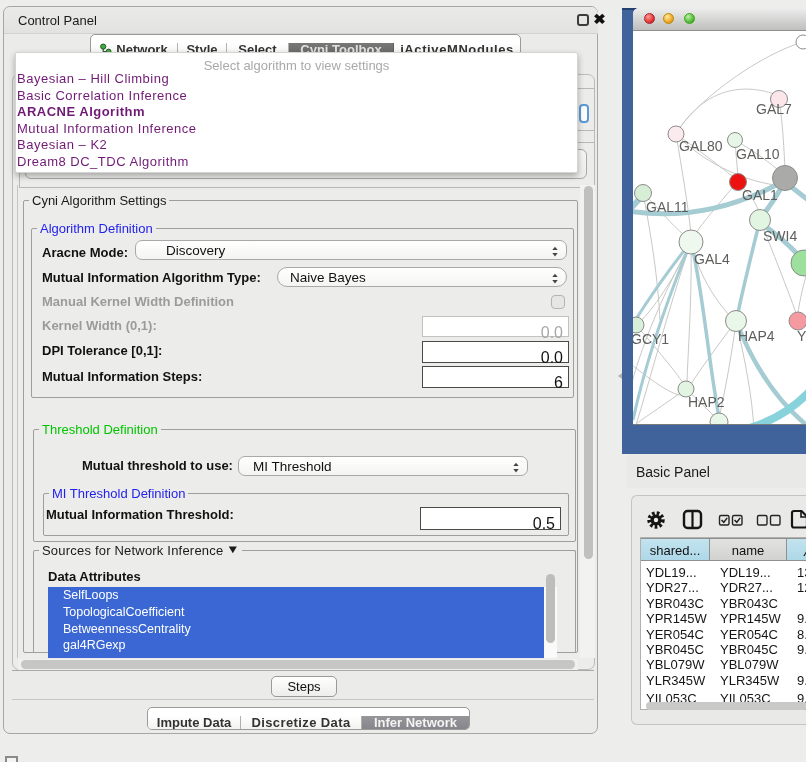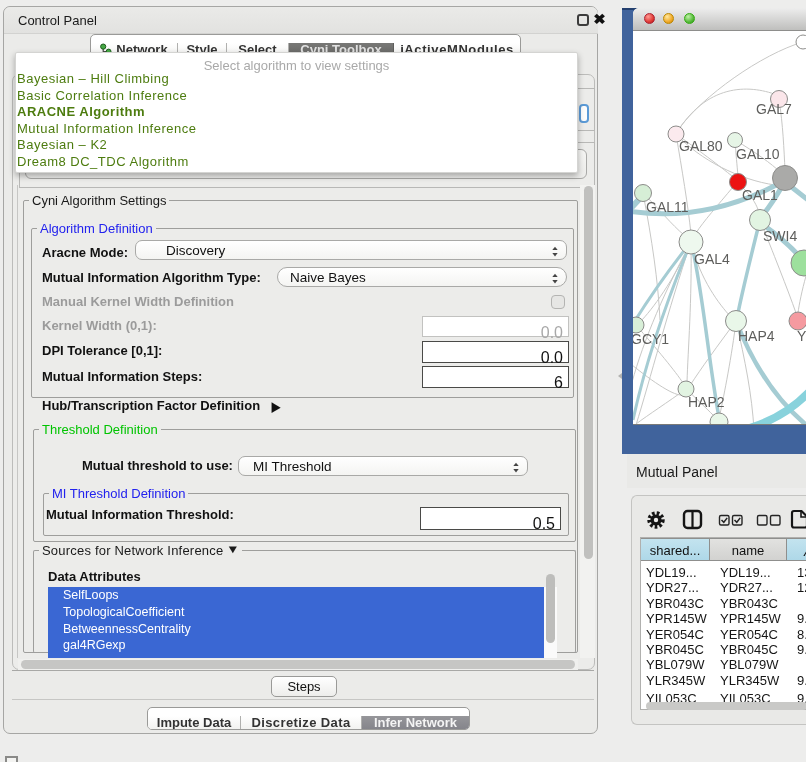--- a/index.html
+++ b/index.html
@@ -24,21 +24,21 @@
 .stepper { position:absolute; right:8px; top:3.5px; width:6px; height:13px; }
 .field { position:absolute; background:#fff; border:1px solid #9b9b99; font-size:16px; color:#111; text-align:right; padding:7px 5px 0 0; }
 .field.dis { color:#a8a8a8; border:1px solid #c2c2c0; }
 .field.dk { border:1px solid #4a4a48; }
 .thumb { position:absolute; background:#bdbdbb; border-radius:5px; }
 #attrlist { left:35px; top:512px; width:496px; height:71px; background:#3a67d3; color:#fff; font-size:12.5px; padding:0 0 0 15px; line-height:16.8px; }
 #attrsb { left:531px; top:512px; width:13px; height:71px; background:#fafafa; }
 #applybtn { left:271px; top:676px; width:66px; height:21px; background:linear-gradient(#ffffff,#ededeb); border:1px solid #9a9a98; border-radius:5px; text-align:center; font-size:13px; color:#111; padding-top:2px; }
 #popup { left:15px; top:52px; width:563px; height:121px; background:#fff; border:1px solid #d4d4d2; border-radius:2px; box-shadow:0 3px 6px rgba(0,0,0,0.3); }
 #popup .ph { position:absolute; top:5px; width:100%; text-align:center; color:#a9a9a9; font-size:13px; }
-#popup .it { position:absolute; left:1px; font-size:13px; color:#4d7c0f; white-space:nowrap; letter-spacing:0.5px; }
+#popup .it { position:absolute; left:1px; font-size:13px; color:#701a75; white-space:nowrap; letter-spacing:0.5px; }
 #bluebg { left:622px; top:8px; width:184px; height:446px; background:#40639c; }
 #netwin { left:633px; top:8px; width:173px; height:417px; background:#fff; border-bottom:1px solid #7a7a78; border-radius:6px 0 0 0; overflow:hidden; }
 #nettitle { left:0; top:0; width:100%; height:23px; background:linear-gradient(#ededed,#bfbfbd); border-bottom:1px solid #8e8e8c; }
 .tl { position:absolute; top:15px; width:11px; height:11px; border-radius:50%; }
 #tpanelbar { left:627px; top:454px; width:179px; height:34px; background:#e9e9e7; }
 #tpanelbar .txt { position:absolute; left:9px; top:10px; font-size:14px; color:#1a1a1a; }
 #tablewin { left:631px; top:495px; width:175px; height:230px; background:#e9e9e7; border:1px solid #c4c4c2; border-radius:6px 0 0 6px; border-right:none; font-size:13px; }
 .hcell { position:absolute; top:0; height:23px; border-right:1px solid #8f8f8d; text-align:center; font-size:13px; color:#111; padding-top:4px; }
 .trow { position:absolute; white-space:nowrap; color:#161616; }
 </style>
@@ -89,21 +89,20 @@
       </svg></div>
   <label class="b dis" style="left:29px; top:219px;">Manual Kernel Width Definition</label>
   <div class="abs" style="left:538px; top:220px; width:14px; height:14px; background:#e6e6e4; border:1px solid #b4b4b2; border-radius:4px;"></div>
   <label class="b dis" style="left:29px; top:243px;">Kernel Width (0,1):</label>
   <div class="field dis" style="left:409px; top:241px; width:147px; height:21px;">0.0</div>
   <label class="b" style="left:29px; top:268px;">DPI Tolerance [0,1]:</label>
   <div class="field dk" style="left:409px; top:266px; width:147px; height:22px;">0.0</div>
   <label class="b" style="left:29px; top:294px;">Mutual Information Steps:</label>
   <div class="field dk" style="left:409px; top:291px; width:147px; height:22px;">6</div>
 
-  <label class="b" style="left:29px; top:323px;">Hub/Transcription Factor Definition&nbsp;&nbsp; <span style="display:inline-block; transform:translateY(1px) scale(0.85,1);">▶</span></label>
 
   <div class="group" style="left:20px; top:354px; width:543px; height:113px;">
       <span class="gtitle" style="color:#00c400;">Threshold Definition</span>
     </div>
   <label class="b" style="left:69px; top:383px;">Mutual threshold to use:</label>
   <div class="combo" style="left:225px; top:381px; width:290px; height:20px; padding-left:14px;">MI Threshold<svg class="stepper" viewBox="0 0 8 13">
         <path d="M4 0 L7.6 4.6 H0.4 Z" fill="#444"></path>
         <path d="M4 13 L7.6 8.4 H0.4 Z" fill="#444"></path>
       </svg></div>
   <div class="group" style="left:30px; top:418px; width:526px; height:43px;">
@@ -219,21 +218,21 @@
       <text x="694" y="264">GAL4</text>
       <text x="631" y="344">GCY1</text>
       <text x="738" y="341">HAP4</text>
       <text x="797" y="341">Y</text>
       <text x="688" y="407">HAP2</text>
     </g>
   </svg>
 </div>
 
 <div class="abs" id="tpanelbar">
-    <span class="txt">Mutual Panel</span>
+    <span class="txt">Basic Panel</span>
   </div>
 <div class="abs" id="tablewin">
   <div class="abs" style="left:8px; top:12px;"><svg width="172" height="24" viewBox="0 0 172 24">
     <g fill="#151515">
       <circle cx="16" cy="12" r="6.8" fill="none" stroke="#151515" stroke-width="3.8" stroke-dasharray="2.6 2.05"></circle>
       <circle cx="16" cy="12" r="5.6"></circle>
       <circle cx="16" cy="12" r="2.2" fill="#ebebe9"></circle>
     </g>
     <rect x="44" y="3" width="17" height="17" rx="3.5" fill="none" stroke="#151515" stroke-width="2.4"></rect>
     <line x1="52.5" y1="3" x2="52.5" y2="20" stroke="#151515" stroke-width="2.2"></line>

